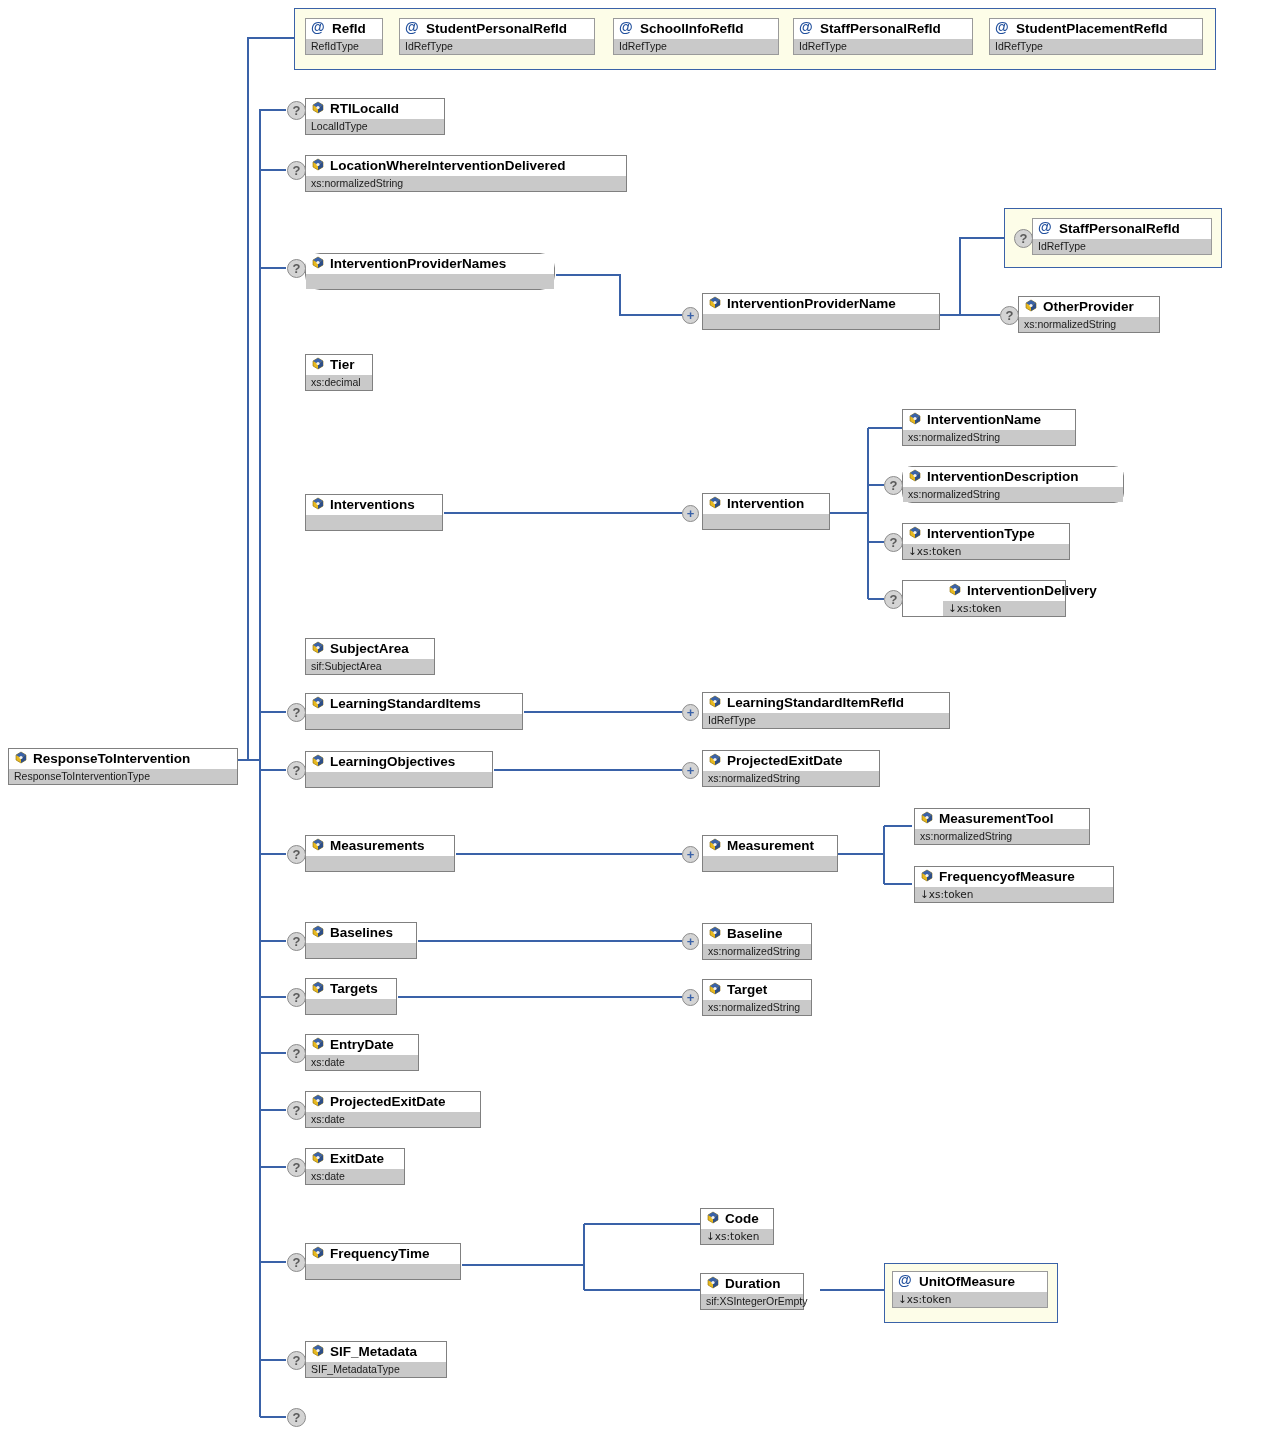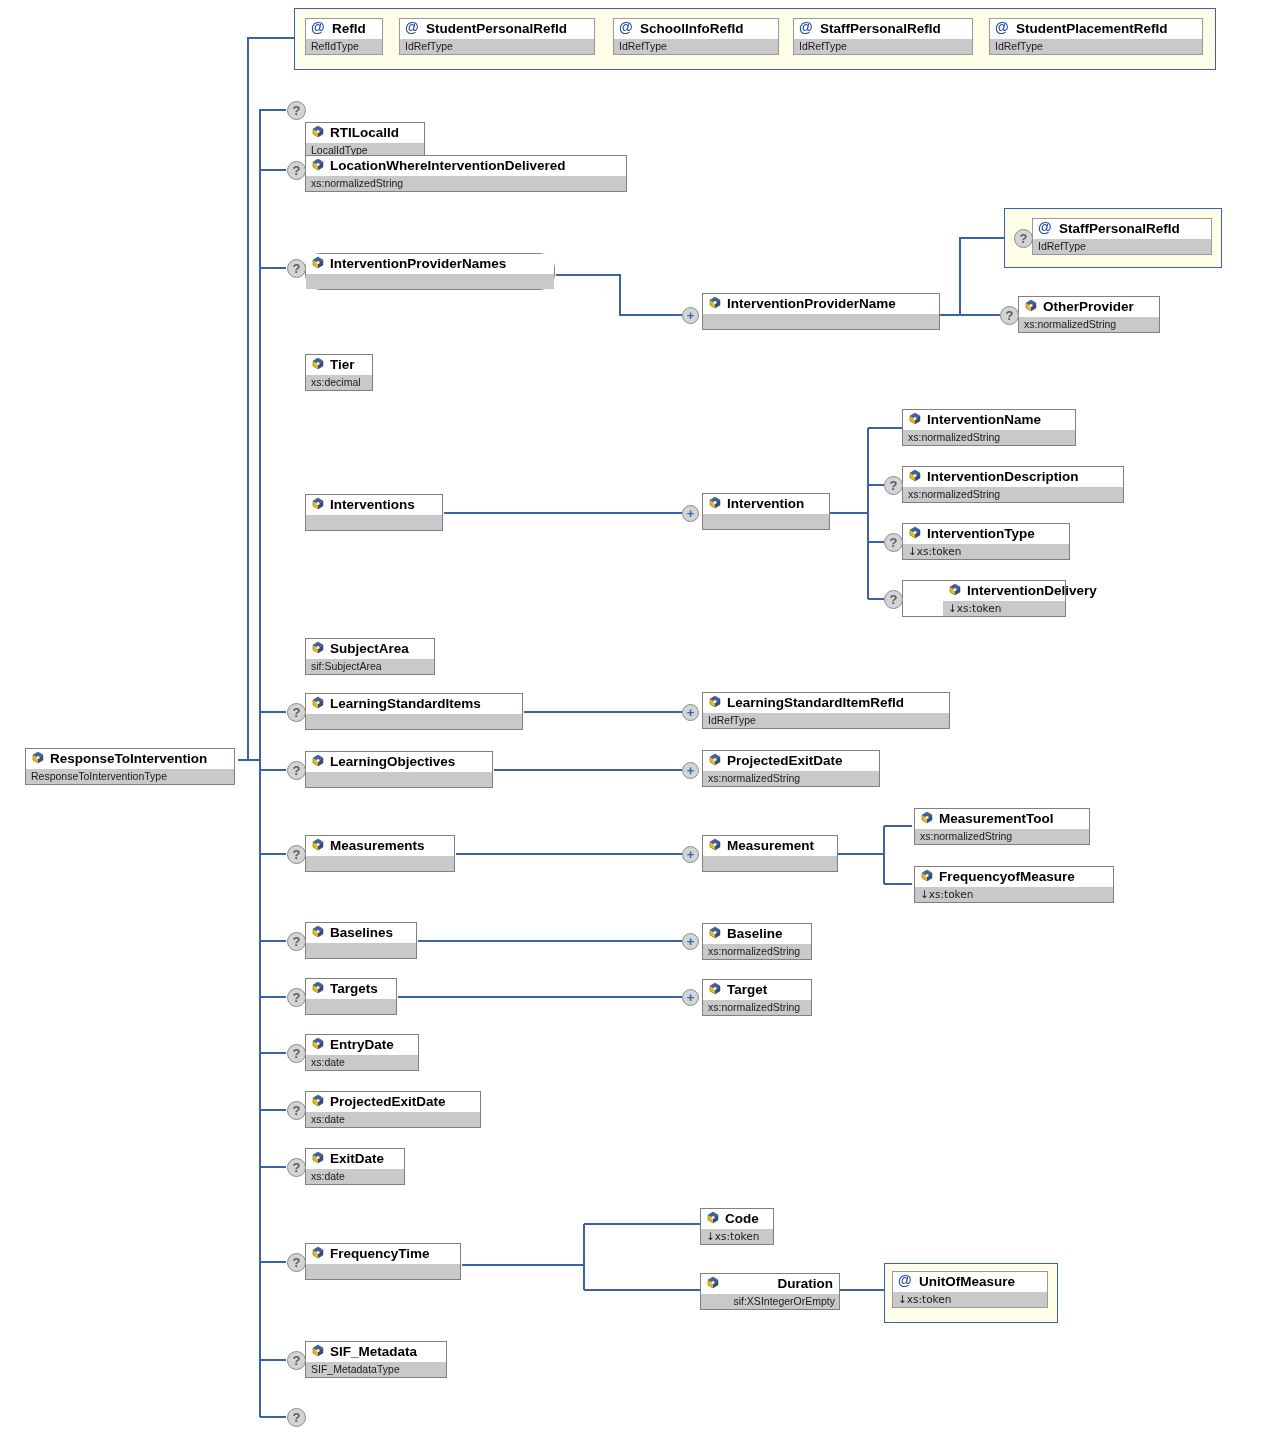--- a/index.html
+++ b/index.html
@@ -227,35 +227,35 @@
   </div>
 
   <div class="node attr" style="left:989px; top:18px; width:214px;">
     <span class="title">
       <span class="at-icon">@</span>
       <span>StudentPlacementRefId</span>
     </span>
     <span class="type">IdRefType</span>
   </div>
 
-  <div class="node" style="left:8px; top:748px; width:210px;margin-left:17px;">
+  <div class="node" style="left:8px; top:748px; width:230px;">
     <span class="title">
       <svg class="el-icon" viewBox="0 0 14 14">
         <polygon points="7,1 12,4 12,9 7,12 2,9 2,4" fill="#e8b920" stroke="#8a6a00" stroke-width="0.6"></polygon>
         <polygon points="7,1 12,4 7,7 2,4" fill="#3a62a8"></polygon>
         <polygon points="7,7 12,4 12,9 7,12" fill="#2d4e87"></polygon>
         <circle cx="7" cy="6.5" r="1.6" fill="#f2f2f2"></circle>
       </svg>
       <span>ResponseToIntervention</span>
     </span>
     <span class="type">ResponseToInterventionType</span>
   </div>
 
   <div class="qmark" style="left:287px; top:101px;"><span>?</span></div>
-  <div class="node" style="left:305px; top:98px; width:120px;margin-top:24px;">
+  <div class="node" style="left:305px; top:98px; width:140px;">
     <span class="title">
       <svg class="el-icon" viewBox="0 0 14 14">
           <polygon points="7,1 12,4 12,9 7,12 2,9 2,4" fill="#e8b920" stroke="#8a6a00" stroke-width="0.6"></polygon>
           <polygon points="7,1 12,4 7,7 2,4" fill="#3a62a8"></polygon>
           <polygon points="7,7 12,4 12,9 7,12" fill="#2d4e87"></polygon>
           <circle cx="7" cy="6.5" r="1.6" fill="#f2f2f2"></circle>
         </svg>
       <span>RTILocalId</span>
     </span>
     <span class="type">LocalIdType</span>
@@ -374,21 +374,21 @@
           <polygon points="7,1 12,4 7,7 2,4" fill="#3a62a8"></polygon>
           <polygon points="7,7 12,4 12,9 7,12" fill="#2d4e87"></polygon>
           <circle cx="7" cy="6.5" r="1.6" fill="#f2f2f2"></circle>
         </svg>
       <span>InterventionName</span>
     </span>
     <span class="type">xs:normalizedString</span>
   </div>
 
   <div class="qmark" style="left:884px; top:476px;"><span>?</span></div>
-  <div class="node" style="left:902px; top:466px; width:222px;">
+  <div class="node" style="left:902px; top:466px; width:222px;border-radius:10px;">
     <span class="title">
       <svg class="el-icon" viewBox="0 0 14 14">
           <polygon points="7,1 12,4 12,9 7,12 2,9 2,4" fill="#e8b920" stroke="#8a6a00" stroke-width="0.6"></polygon>
           <polygon points="7,1 12,4 7,7 2,4" fill="#3a62a8"></polygon>
           <polygon points="7,7 12,4 12,9 7,12" fill="#2d4e87"></polygon>
           <circle cx="7" cy="6.5" r="1.6" fill="#f2f2f2"></circle>
         </svg>
       <span>InterventionDescription</span>
     </span>
     <span class="type">xs:normalizedString</span>
@@ -663,21 +663,21 @@
           <polygon points="7,1 12,4 12,9 7,12 2,9 2,4" fill="#e8b920" stroke="#8a6a00" stroke-width="0.6"></polygon>
           <polygon points="7,1 12,4 7,7 2,4" fill="#3a62a8"></polygon>
           <polygon points="7,7 12,4 12,9 7,12" fill="#2d4e87"></polygon>
           <circle cx="7" cy="6.5" r="1.6" fill="#f2f2f2"></circle>
         </svg>
       <span>Code</span>
     </span>
     <span class="type arrow-down">↓xs:token</span>
   </div>
 
-  <div class="node" style="left:700px; top:1273px; width:140px;text-align:right;">
+  <div class="node" style="left:700px; top:1273px; width:104px;">
     <span class="title">
       <svg class="el-icon" viewBox="0 0 14 14">
           <polygon points="7,1 12,4 12,9 7,12 2,9 2,4" fill="#e8b920" stroke="#8a6a00" stroke-width="0.6"></polygon>
           <polygon points="7,1 12,4 7,7 2,4" fill="#3a62a8"></polygon>
           <polygon points="7,7 12,4 12,9 7,12" fill="#2d4e87"></polygon>
           <circle cx="7" cy="6.5" r="1.6" fill="#f2f2f2"></circle>
         </svg>
       <span>Duration</span>
     </span>
     <span class="type">sif:XSIntegerOrEmpty</span>

